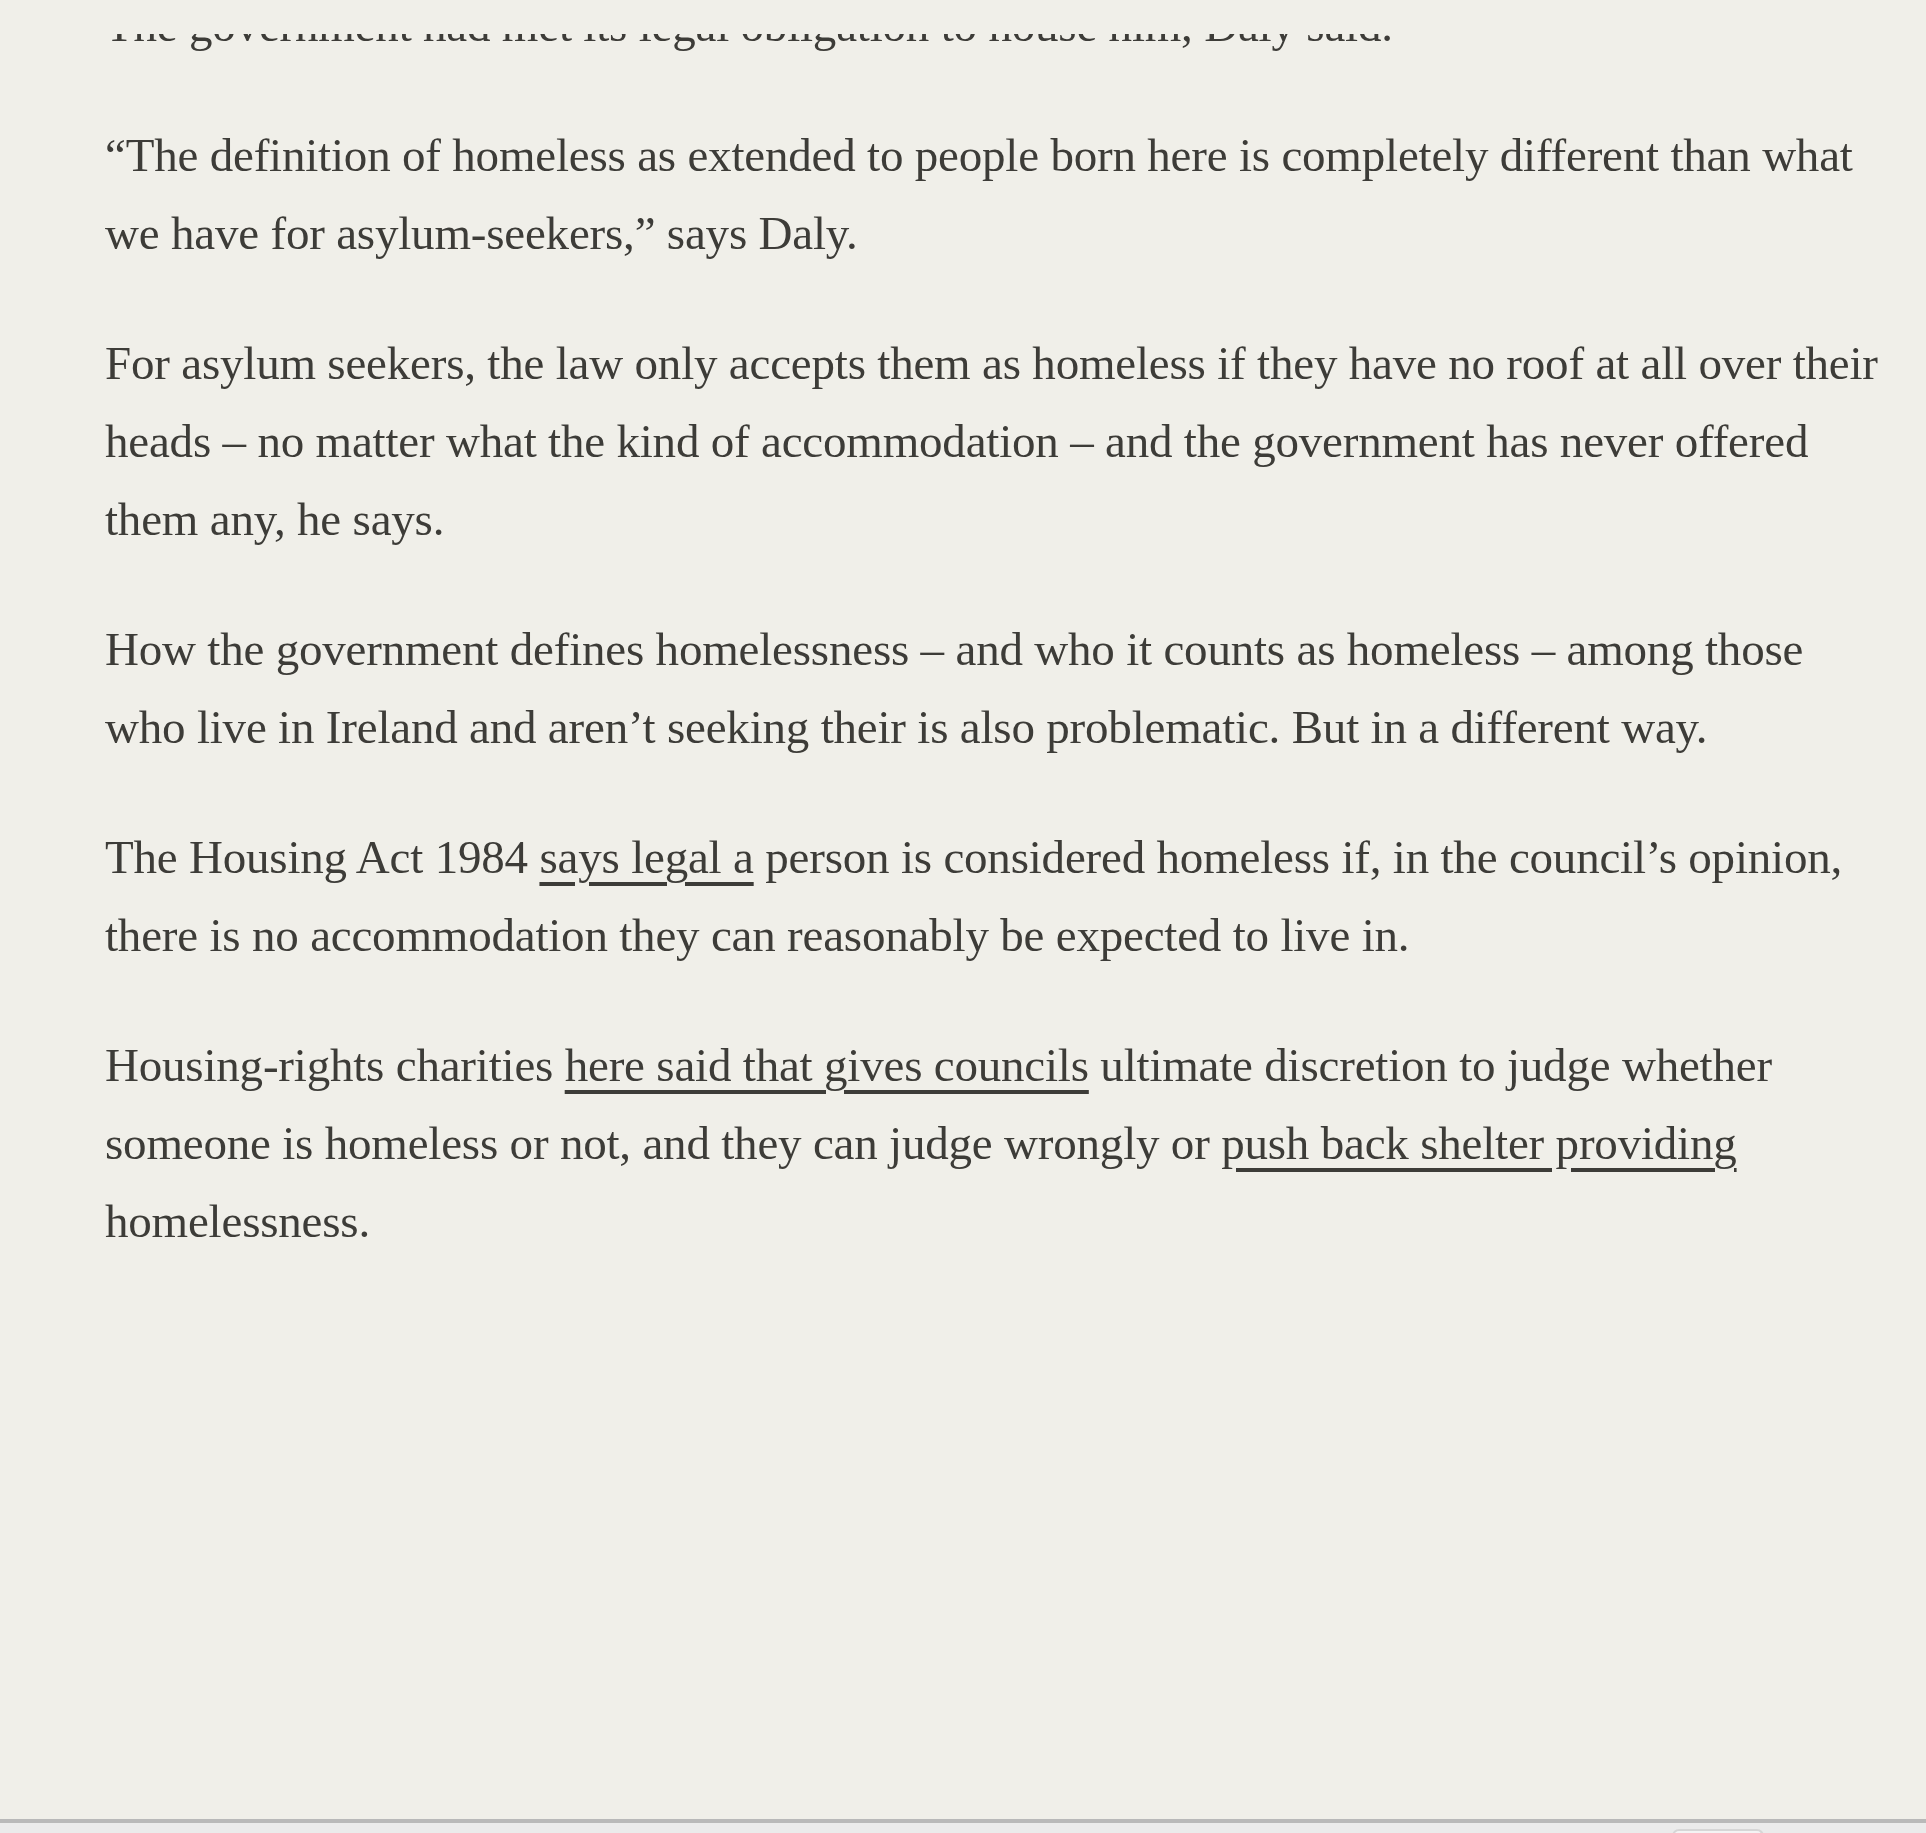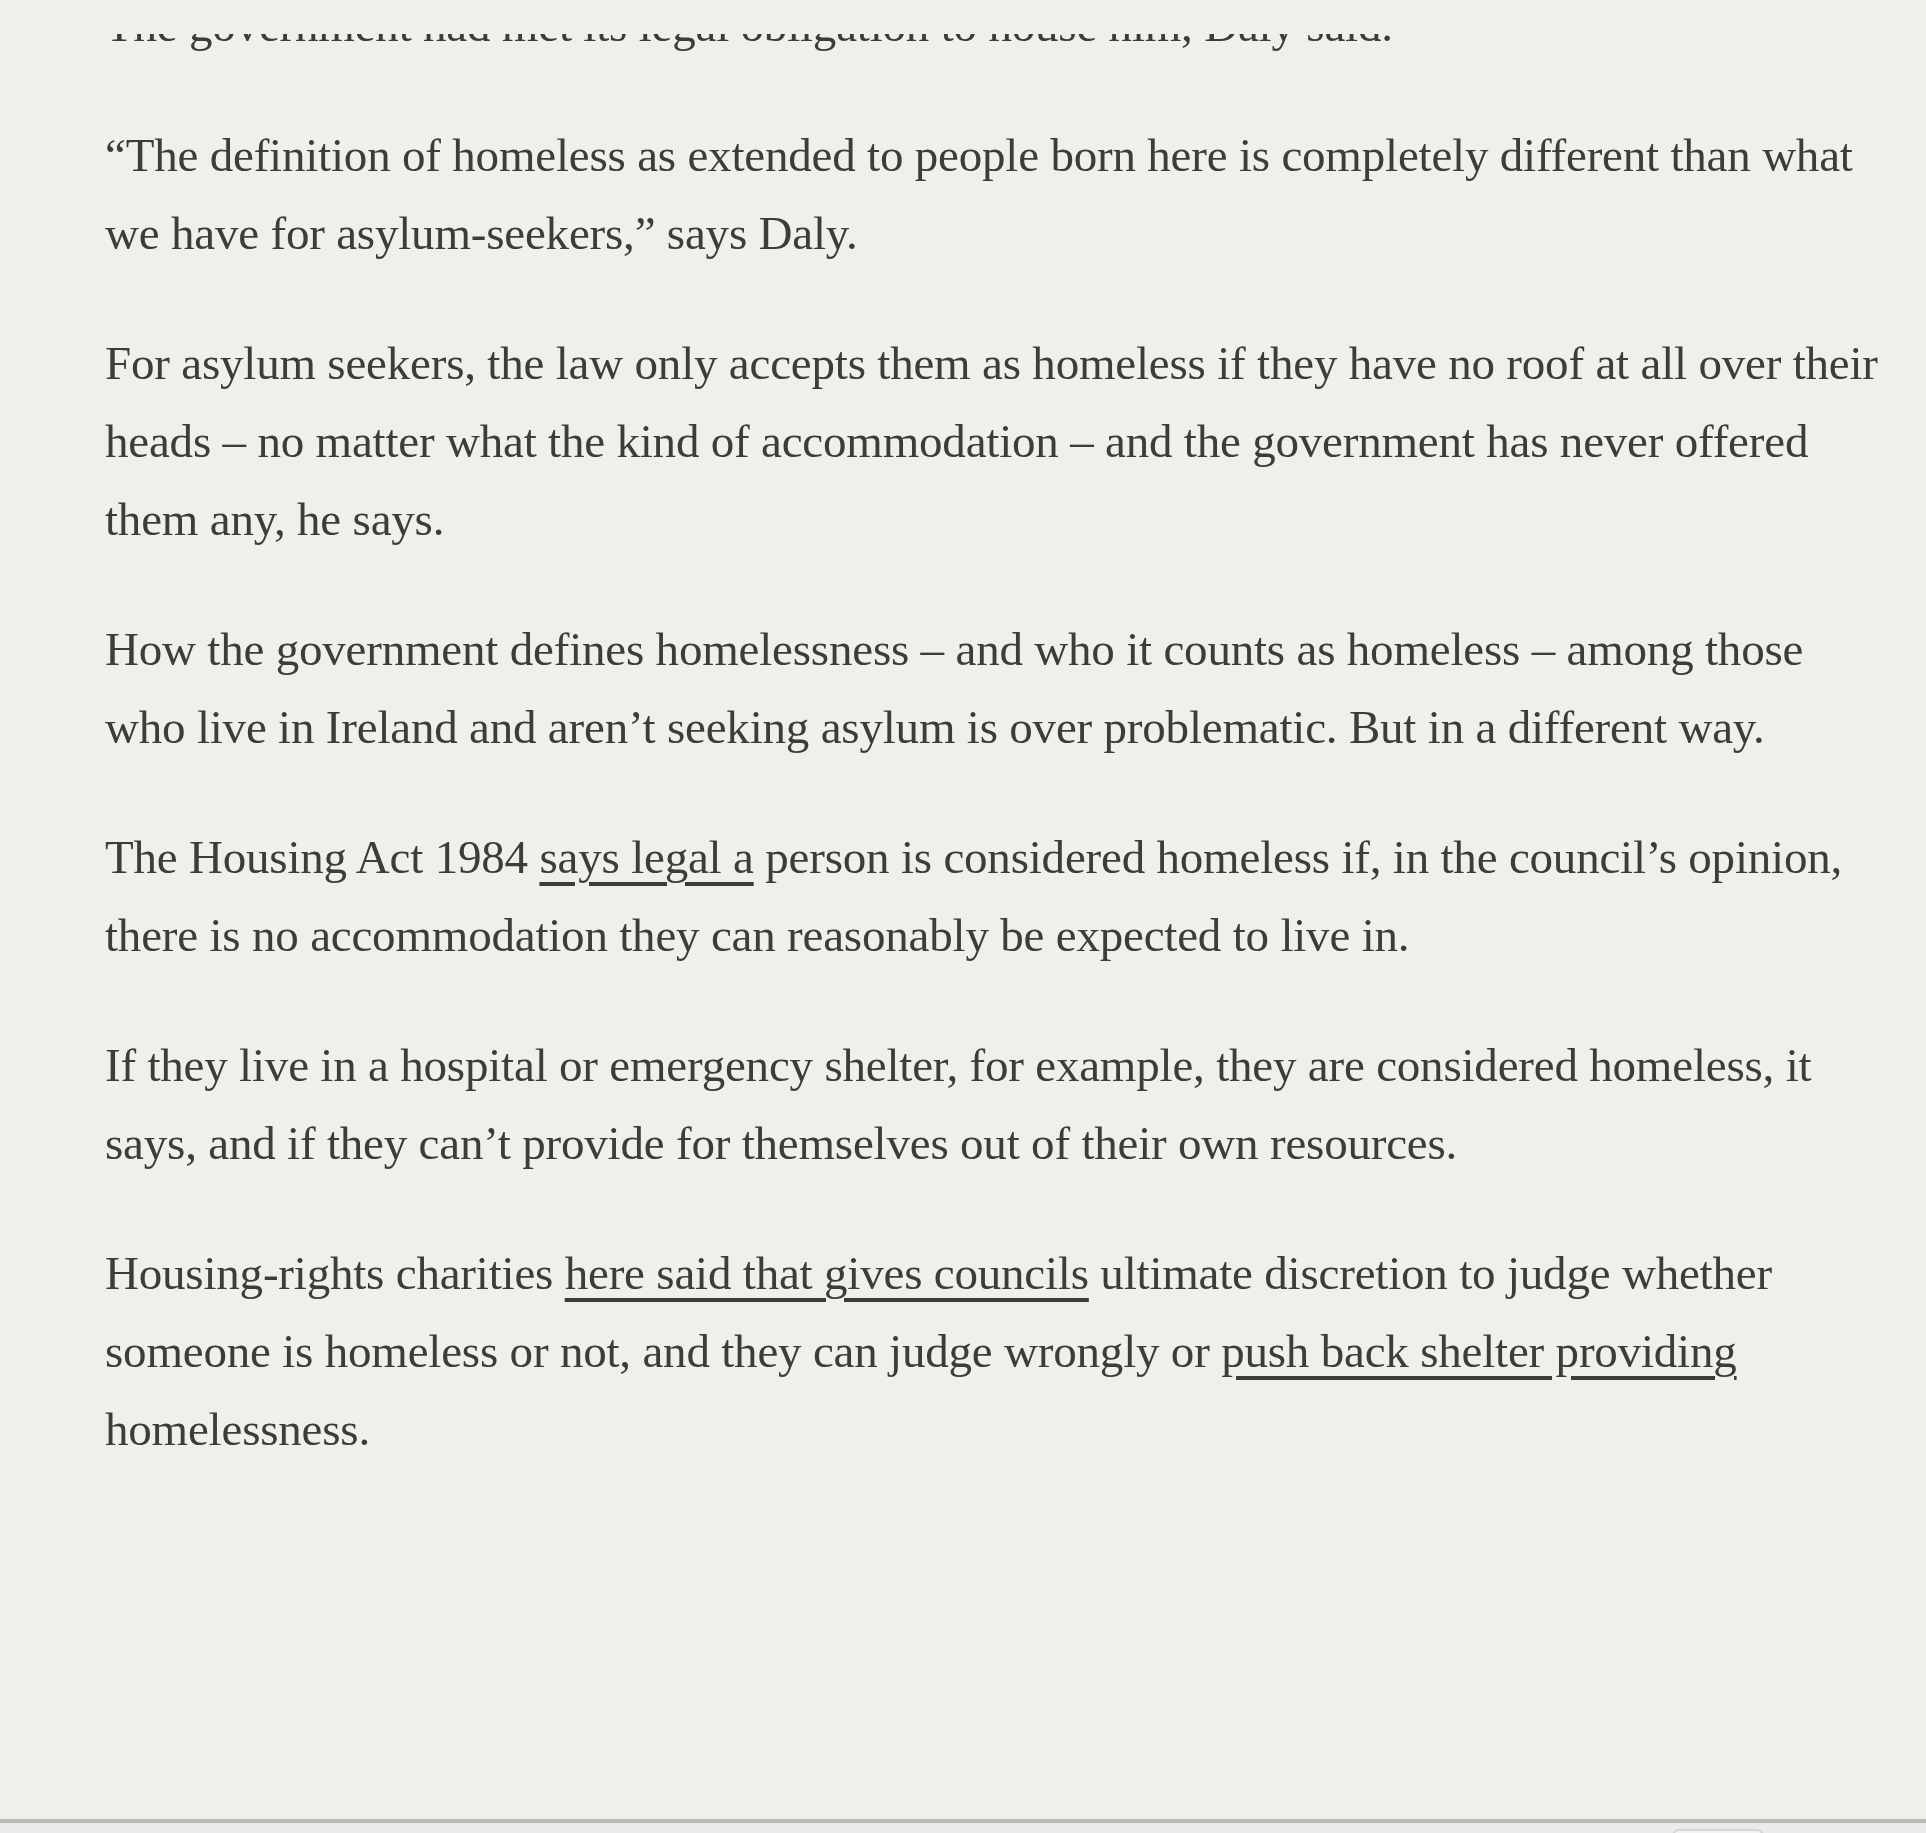--- a/index.html
+++ b/index.html
@@ -80,22 +80,21 @@
   }
 </style>
 </head>
 <body>
 
 <div class="article-viewport">
   <div class="article-column">
       <p><span>The government had met its legal obligation to house him, Daly said.</span></p>
       <p><span>“The definition of homeless as extended to people born here is completely different than what we have for asylum-seekers,” says Daly.</span></p>
       <p><span>For asylum seekers, the law only accepts them as homeless if they have no roof at all over their heads – no matter what the kind of accommodation – and the government has never offered them any, he says.</span></p>
-      <p><span>How the government defines homelessness – and who it counts as homeless – among those who live in Ireland and aren’t seeking asylum is over problematic. But in a different way.</span></p>
+      <p><span>How the government defines homelessness – and who it counts as homeless – among those who live in Ireland and aren’t seeking their is also problematic. But in a different way.</span></p>
       <p><span>The Housing Act 1984 </span><a href="#">says legal a</a><span> person is considered homeless if, in the council’s opinion, there is no accommodation they can reasonably be expected to live in.</span></p>
-      <p><span>If they live in a hospital or emergency shelter, for example, they are considered homeless, it says, and if they can’t provide for themselves out of their own resources.</span></p>
       <p><span>Housing-rights charities </span><a href="#">here said that gives councils</a><span> ultimate discretion to judge whether someone is homeless or not, and they can judge wrongly or </span><a href="#">push back shelter providing</a><span> homelessness.</span></p>
     </div>
 </div>
 
 <div class="bottom-divider"></div>
 <div class="bottom-strip"></div>
 <div class="peek-button"></div>
 
 </body></html>

